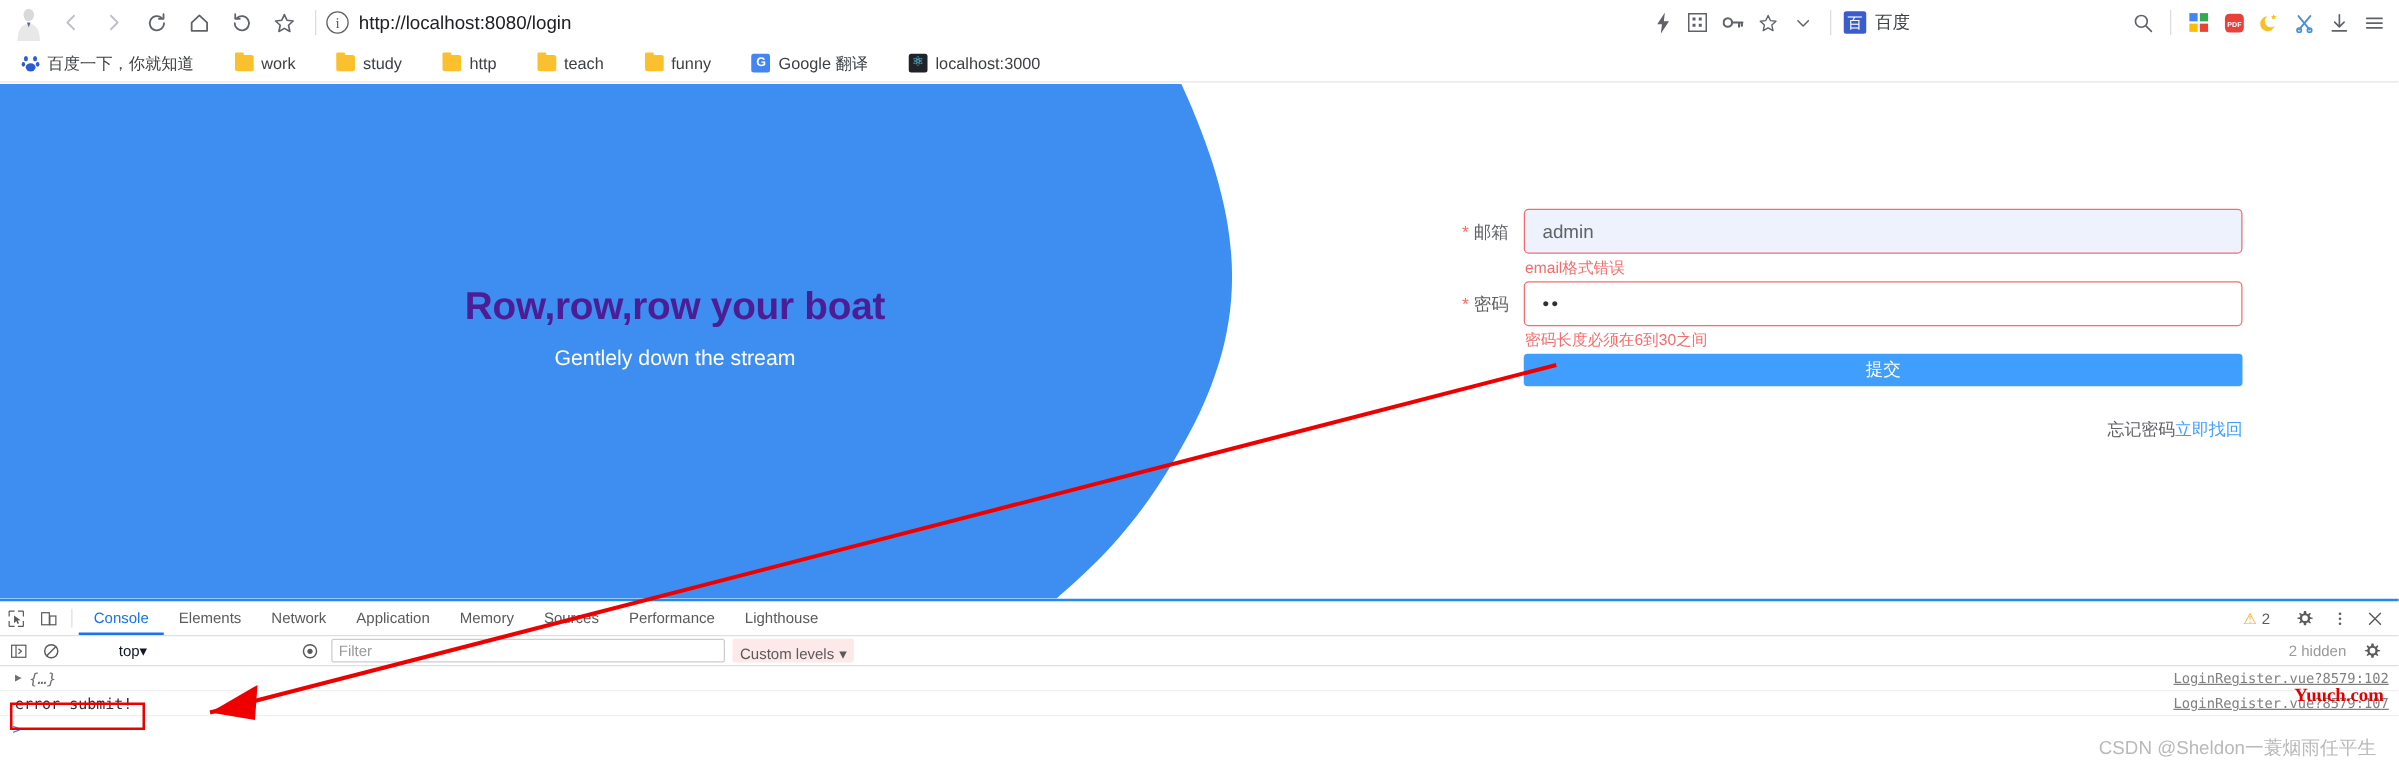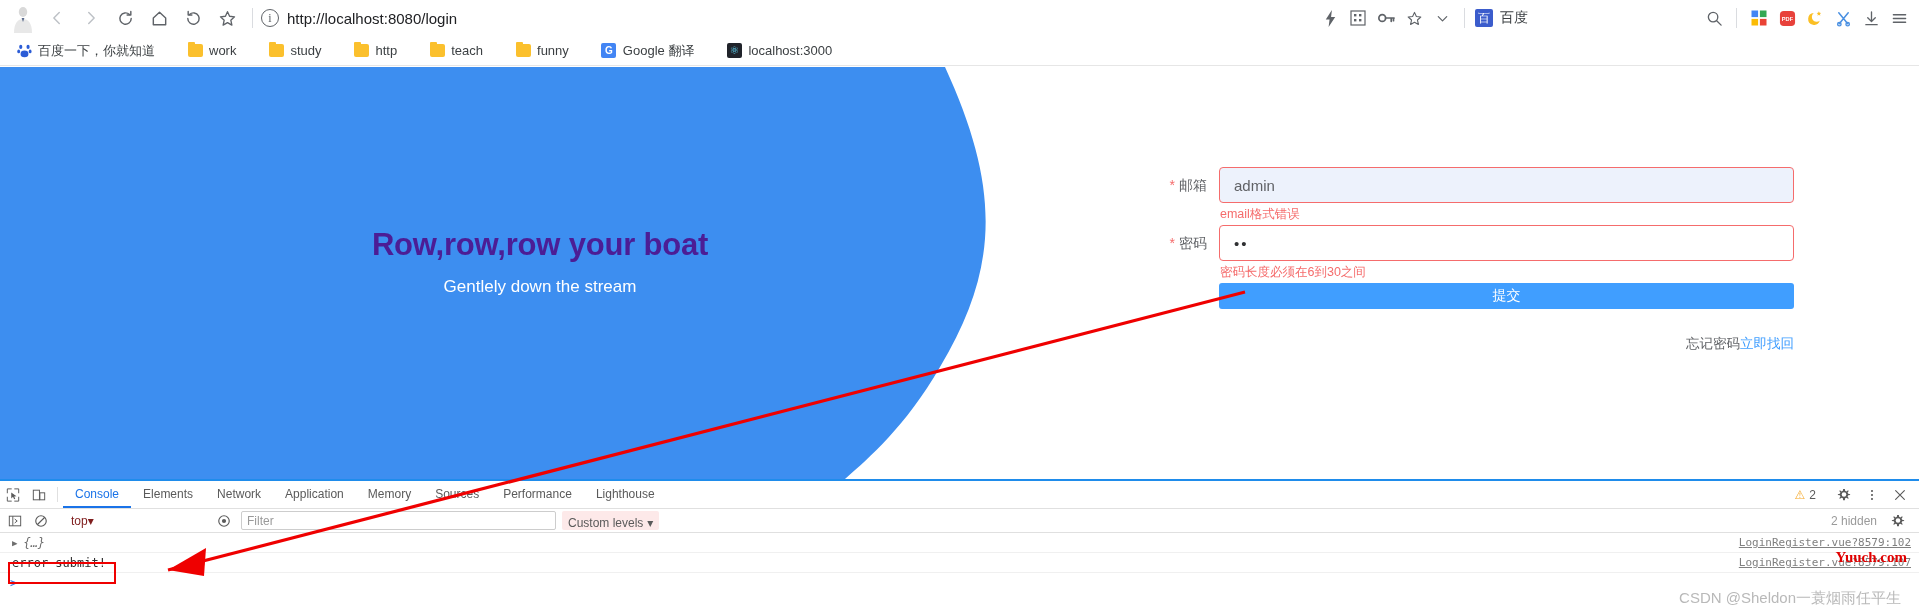--- a/index.html
+++ b/index.html
@@ -185,21 +185,21 @@
   }
   .warn-badge { display: flex; align-items: center; gap: 4px; color: #5a5a5a; font-size: 12px; }
   .warn-tri { color: #f5a623; font-size: 12px; }
 
   .dt-toolbar {
     height: 24px; display: flex; align-items: center;
     border-bottom: 1px solid #e0e0e0; padding: 0 2px; gap: 0px;
   }
   .ctx-select {
     display: flex; align-items: center; justify-content: flex-start;
-    width: 135px; height: 19px; padding: 0 4px 0 6px; font-size: 12px; color: #7f1d1d;
+    width: 135px; height: 19px; padding: 0 4px 0 6px; font-size: 12px; color: #0f172a; margin-left: 24px;
   }
   .filter-input {
     width: 315px; height: 19px; border: 1px solid #cdcdcd; border-radius: 2px;
     background: #fff; font-size: 12px; color: #9a9a9a; padding: 0 5px;
     display: flex; align-items: center; margin-left: 4px;
   }
   .custom-levels {
     height: 19px; background: #fde9e9; color: #5a5a5a; font-size: 12px;
     display: flex; align-items: flex-end; gap: 4px; padding: 0 6px; margin-left: 6px;
     border-radius: 2px;

